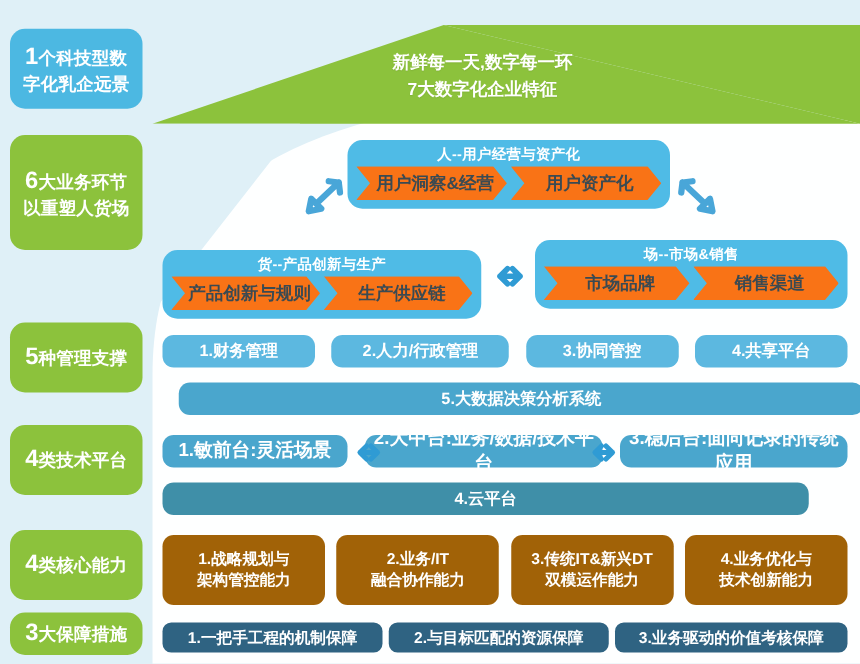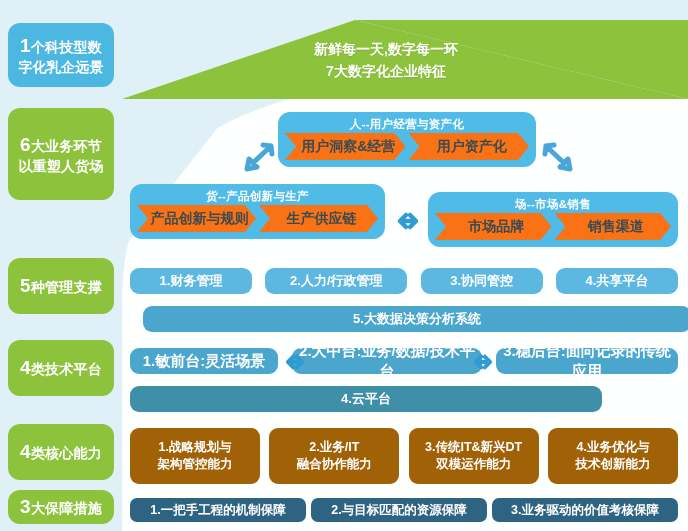--- a/index.html
+++ b/index.html
@@ -59,21 +59,21 @@
     position:relative;flex:1;background:#f97316;color:#3a4a52;
     font-size:14px;font-weight:bold;
     display:flex;align-items:center;justify-content:center;
     margin-right:3px;
     clip-path:polygon(0 0, calc(100% - 11px) 0, 100% 50%, calc(100% - 11px) 100%, 0 100%, 11px 50%);
     padding-left:6px;
   }
   .chev:last-child{margin-right:0;}
 
   .panel-ren{left:278px;top:112px;width:258px;}
-  .panel-huo{left:130px;top:184px;width:255px;}
+  .panel-huo{left:130px;top:200px;width:255px;}
   .panel-chang{left:428px;top:192px;width:250px;}
 
   
   .arrow{position:absolute;color:#49a6d8;}
 
   
   .row{position:absolute;display:flex;}
   .pill{
     border-radius:9px;color:#ffffff;font-weight:bold;
     display:flex;align-items:center;justify-content:center;
@@ -87,21 +87,21 @@
 
   
   .row-mgmt{left:130px;top:268px;width:548px;justify-content:space-between;}
   .row-mgmt .pill{height:26px;font-size:13px;}
   .row-bigdata{left:130px;top:306px;width:548px;margin-left:13px;}
   .row-bigdata .pill{height:26px;width:548px;font-size:13px;}
 
   
   .row-tech{left:130px;top:348px;width:548px;justify-content:space-between;}
   .row-tech .pill{height:26px;font-size:15px;}
-  .row-cloud{left:130px;top:386px;width:472px;}
+  .row-cloud{left:130px;top:386px;width:517px;}
   .row-cloud .pill{height:26px;width:548px;font-size:13px;}
 
   
   .row-core{left:130px;top:428px;width:548px;justify-content:space-between;}
   .row-core .pill{height:56px;width:130px;font-size:12.5px;}
 
   
   .row-guard{left:130px;top:498px;width:548px;justify-content:space-between;}
   .row-guard .pill{height:24px;font-size:12.5px;border-radius:7px;}
 </style>

